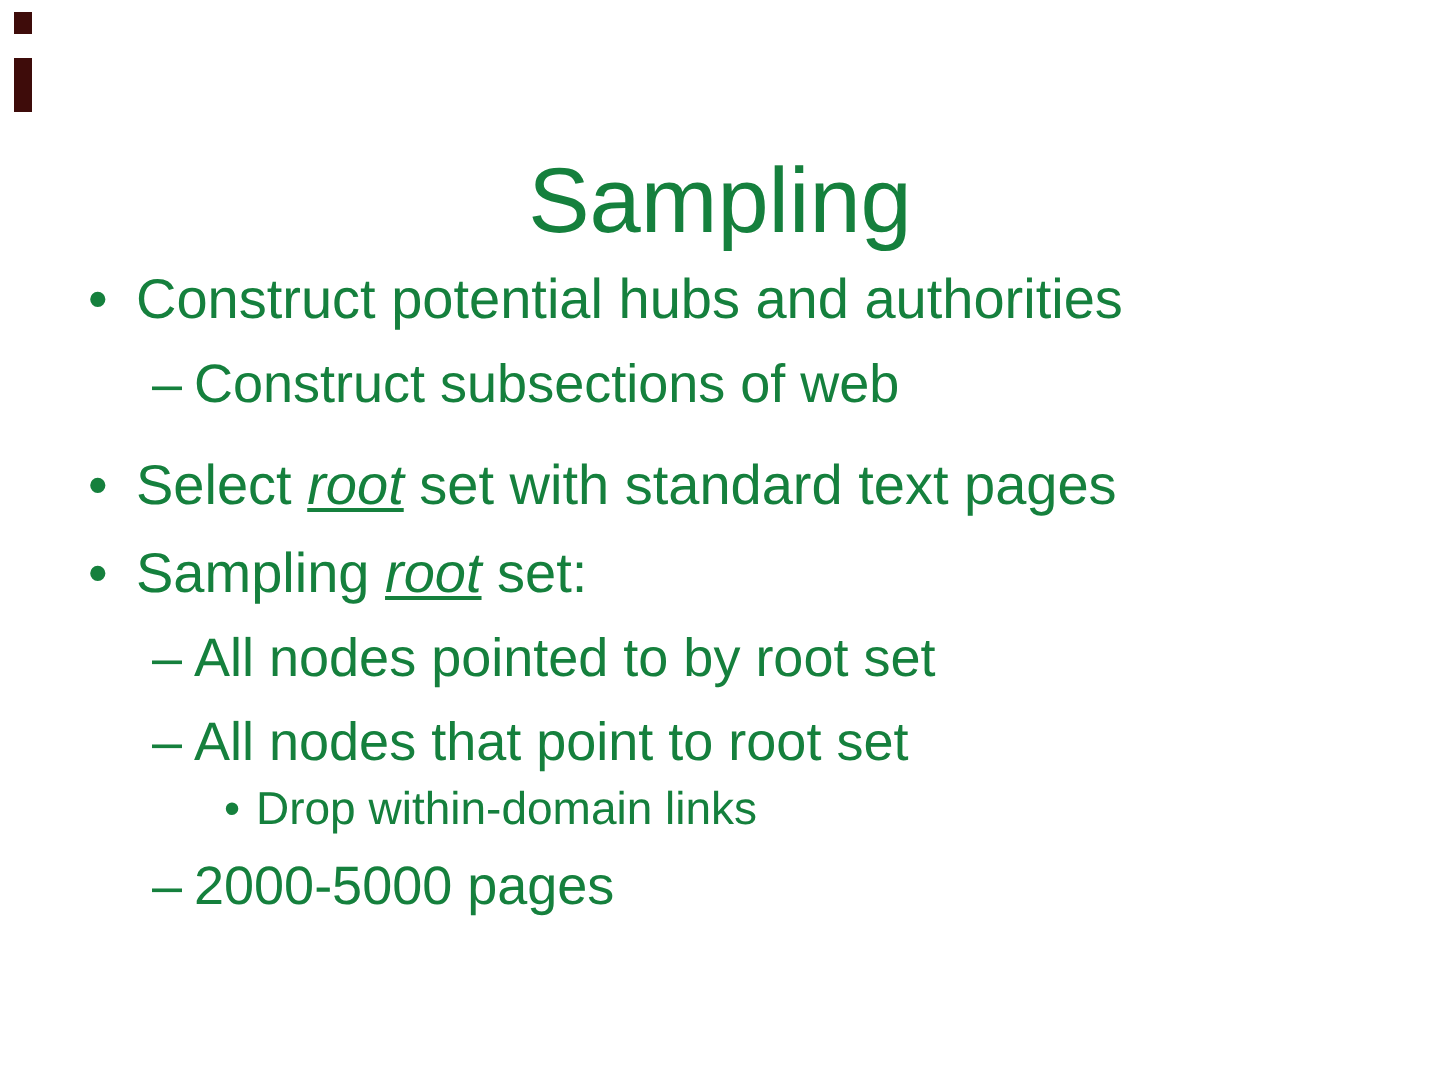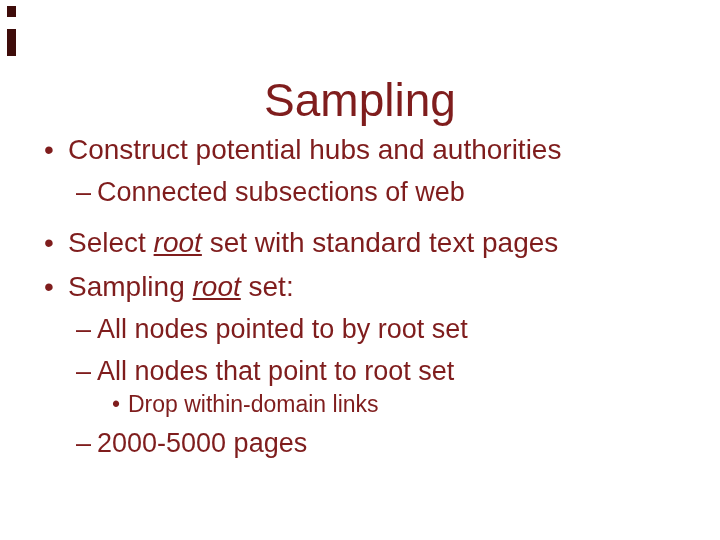--- a/index.html
+++ b/index.html
@@ -3,21 +3,21 @@
 <meta charset="utf-8">
 <style>
   html, body { margin: 0; padding: 0; background: #ffffff; }
   .slide {
     position: relative;
     width: 720px;
     height: 540px;
     background: #ffffff;
     overflow: hidden;
     font-family: "Liberation Sans", sans-serif;
-    color: #7f1d1d;
+    color: #15803d;
   }
   .artifact {
     position: absolute;
     background: #3e0c0a;
   }
   .artifact.small { left: 7px; top: 6px;  width: 9px; height: 11px; }
   .artifact.bar   { left: 7px; top: 29px; width: 9px; height: 27px; }
   .title {
     position: absolute;
     top: 44px;
@@ -63,21 +63,21 @@
 
   <h1 class="title">Sampling</h1>
 
   <div class="line l1 r1">
     <span class="marker">•</span>
     <span class="text">Construct potential hubs and authorities</span>
   </div>
 
   <div class="line l2 r2">
     <span class="marker">–</span>
-    <span class="text">Connected subsections of web</span>
+    <span class="text">Construct subsections of web</span>
   </div>
 
   <div class="line l1 r3">
     <span class="marker">•</span>
     <span class="text"><span>Select </span><em>root</em><span> set with standard text pages</span></span>
   </div>
 
   <div class="line l1 r4">
     <span class="marker">•</span>
     <span class="text"><span>Sampling </span><em>root</em><span> set:</span></span>

